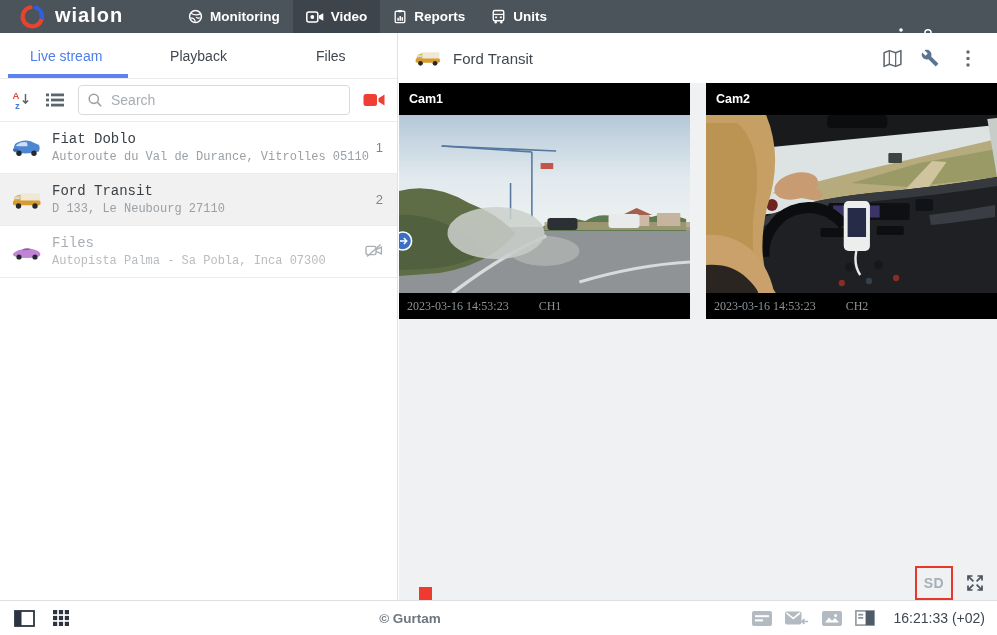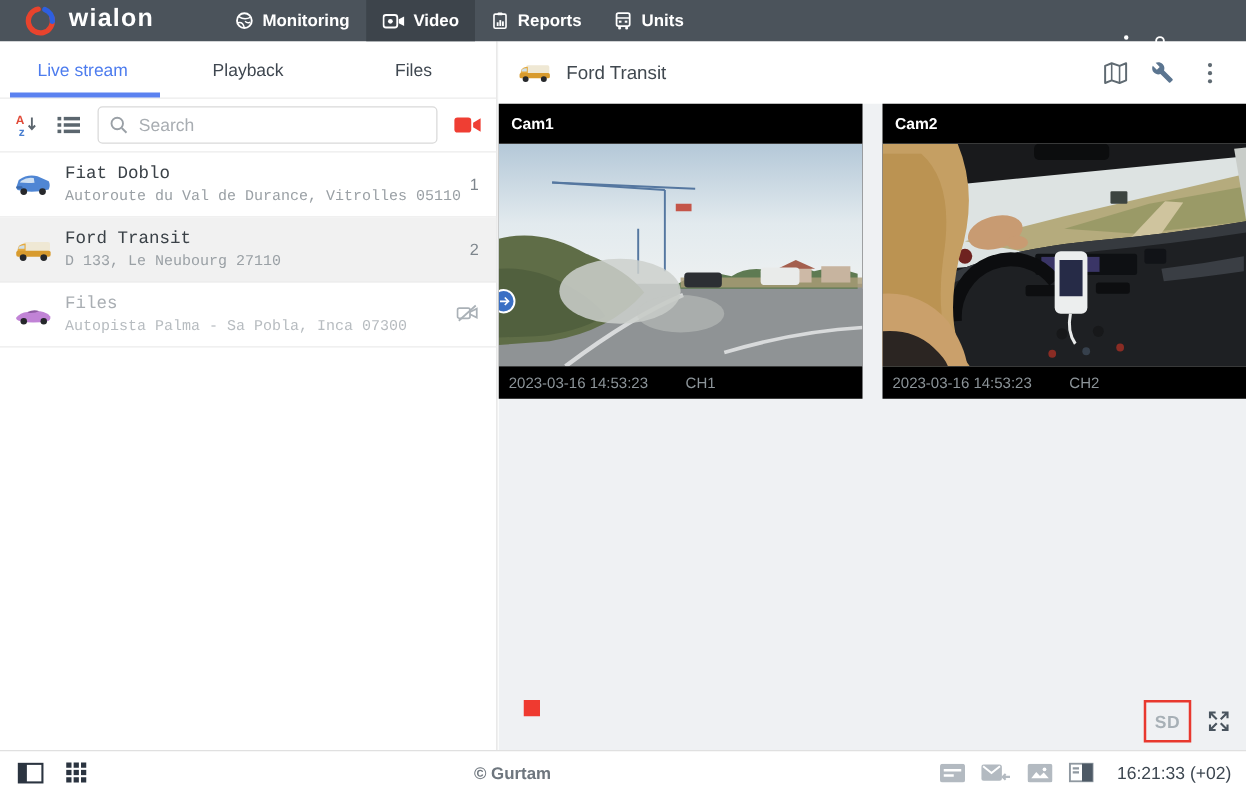--- a/index.html
+++ b/index.html
@@ -42,23 +42,23 @@
   .main { position:absolute; top:33px; left:399px; right:0; bottom:35px; background:#eff1f3; }
   .main-header { height:50px; background:#fff; display:flex; align-items:center; padding:0 14px; }
   .main-title { font-size:15px; color:#40484f; margin-left:10px; }
   .header-icons { margin-left:auto; display:flex; align-items:center; gap:8px; }
   .hicon { width:30px; height:30px; display:flex; align-items:center; justify-content:center; cursor:pointer; }
   .videos { display:flex; gap:16px; }
   .camera { flex:1; min-width:0; }
   .cam-label { height:32px; background:#000; color:#fff; font-size:12.5px; font-weight:bold; display:flex; align-items:center; padding-left:10px; }
   .scene { height:178px; position:relative; overflow:hidden; background:#3a3a3a; }
   .scene svg { position:absolute; inset:0; width:100%; height:100%; display:block; }
-  .ts-bar { height:26px; background:#000; color:#8c9499; font-family:Liberation Sans, sans-serif; font-size:12px; display:flex; align-items:center; padding-left:8px; white-space:pre; }
+  .ts-bar { height:26px; background:#000; color:#8c9499; font-family:Liberation Serif, serif; font-size:12px; display:flex; align-items:center; padding-left:8px; white-space:pre; }
   .ts-channel { margin-left:30px; }
-  .controls { position:absolute; left:0; right:0; bottom:0; height:40px; display:flex; align-items:flex-start; padding:0 12px;gap:40px; }
+  .controls { position:absolute; left:0; right:0; bottom:0; height:40px; display:flex; align-items:flex-end; padding:0 12px;gap:40px; }
   .stop-btn { width:13px; height:13px; background:#ef3a30; margin-left:8px; cursor:pointer; }
   .ctrl-right { margin-left:auto; display:flex; align-items:center; gap:12px; }
   .sd-btn { width:38px; height:34px; border:2px solid #e8382e; color:#a7b0b6; font-size:14px; font-weight:bold; display:flex; align-items:center; justify-content:center; letter-spacing:.5px; align-self:flex-end; margin-bottom:0; cursor:pointer; background:transparent; }
   .fs-btn { display:flex; align-items:center; cursor:pointer; }
 
   
   .footer { position:absolute; bottom:0; left:0; right:0; height:35px; background:#fff; border-top:1px solid #e0e0e0; display:flex; align-items:center; }
   .footer-left { display:flex; align-items:center; gap:17px; padding-left:14px; }
   .f-ic { display:flex; align-items:center; cursor:pointer; }
   .copyright { position:absolute; left:410px; transform:translateX(-50%); font-size:13.5px; color:#6e767e;font-weight:bold; }

